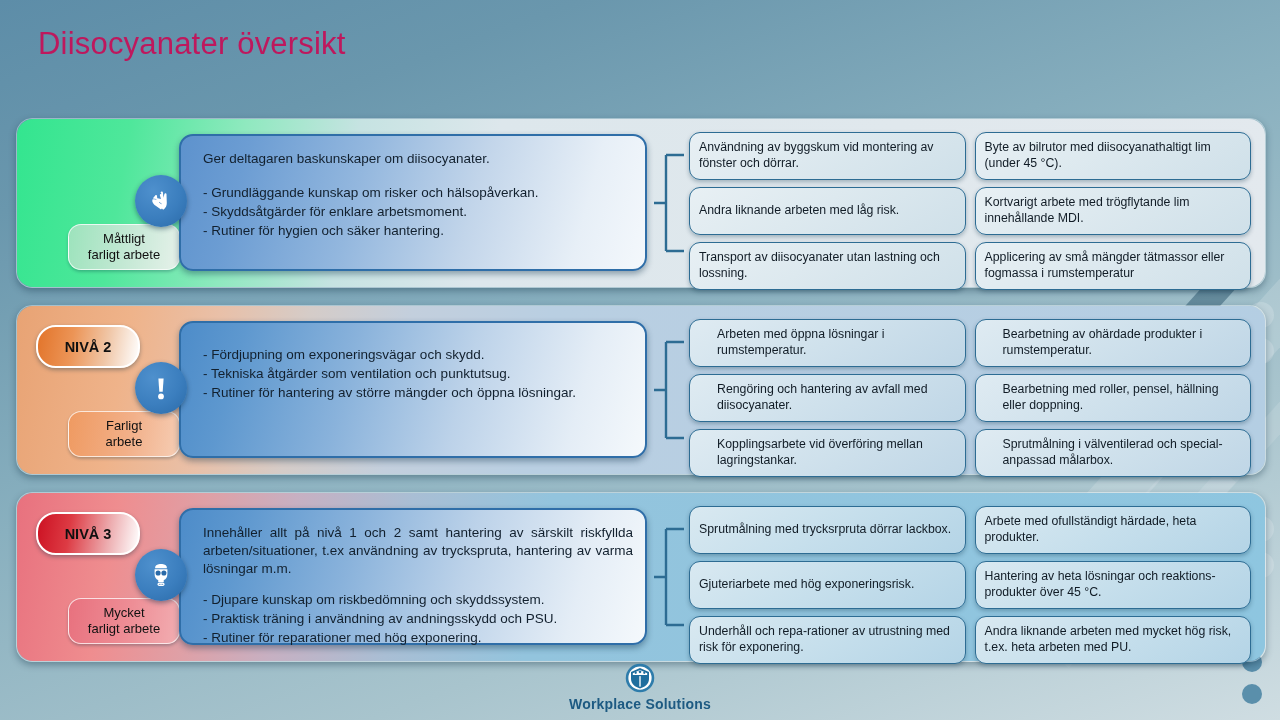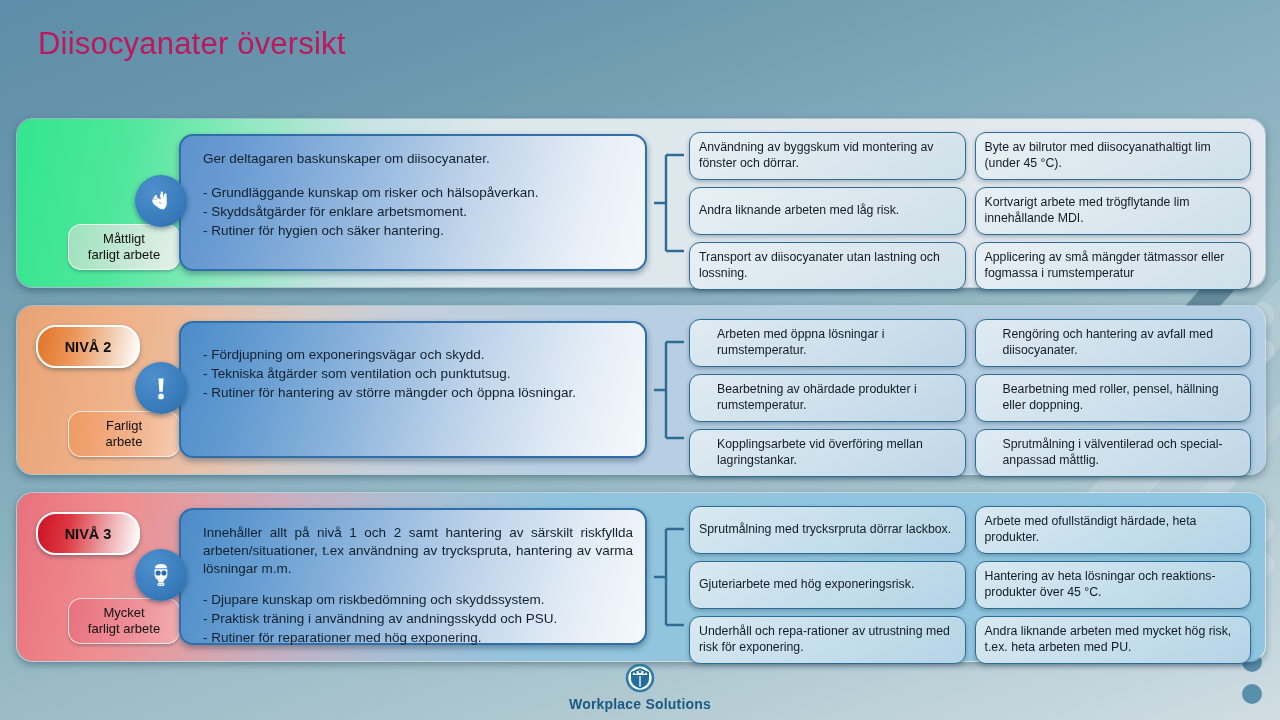--- a/index.html
+++ b/index.html
@@ -223,33 +223,33 @@
 
     <svg class="bracket" viewBox="0 0 30 124">
       <path d="M0 62 H12 M12 14 V110 M12 14 H30 M12 110 H30" fill="none" stroke="#2d6c93" stroke-width="2.4"></path>
     </svg>
 
     <div class="card-grid">
       <div class="mini-card">
           <span>Arbeten med öppna lösningar i rumstemperatur.</span>
         </div>
       <div class="mini-card">
+          <span>Bearbetning av ohärdade produkter i rumstemperatur.</span>
+        </div>
+      <div class="mini-card">
           <span>Rengöring och hantering av avfall med diisocyanater.</span>
         </div>
       <div class="mini-card">
-          <span>Bearbetning av ohärdade produkter i rumstemperatur.</span>
-        </div>
-      <div class="mini-card">
           <span>Bearbetning med roller, pensel, hällning eller doppning.</span>
         </div>
       <div class="mini-card">
           <span>Kopplingsarbete vid överföring mellan lagringstankar.</span>
         </div>
       <div class="mini-card">
-          <span>Sprutmålning i välventilerad och special-anpassad måttlig.</span>
+          <span>Sprutmålning i välventilerad och special-anpassad målarbox.</span>
         </div>
     </div>
   </div>
 
   <div class="level-row row3">
     <div class="row-bg"></div>
 
     <div class="badge-pill">NIVÅ 3</div>
 
     <div class="badge-sub">

